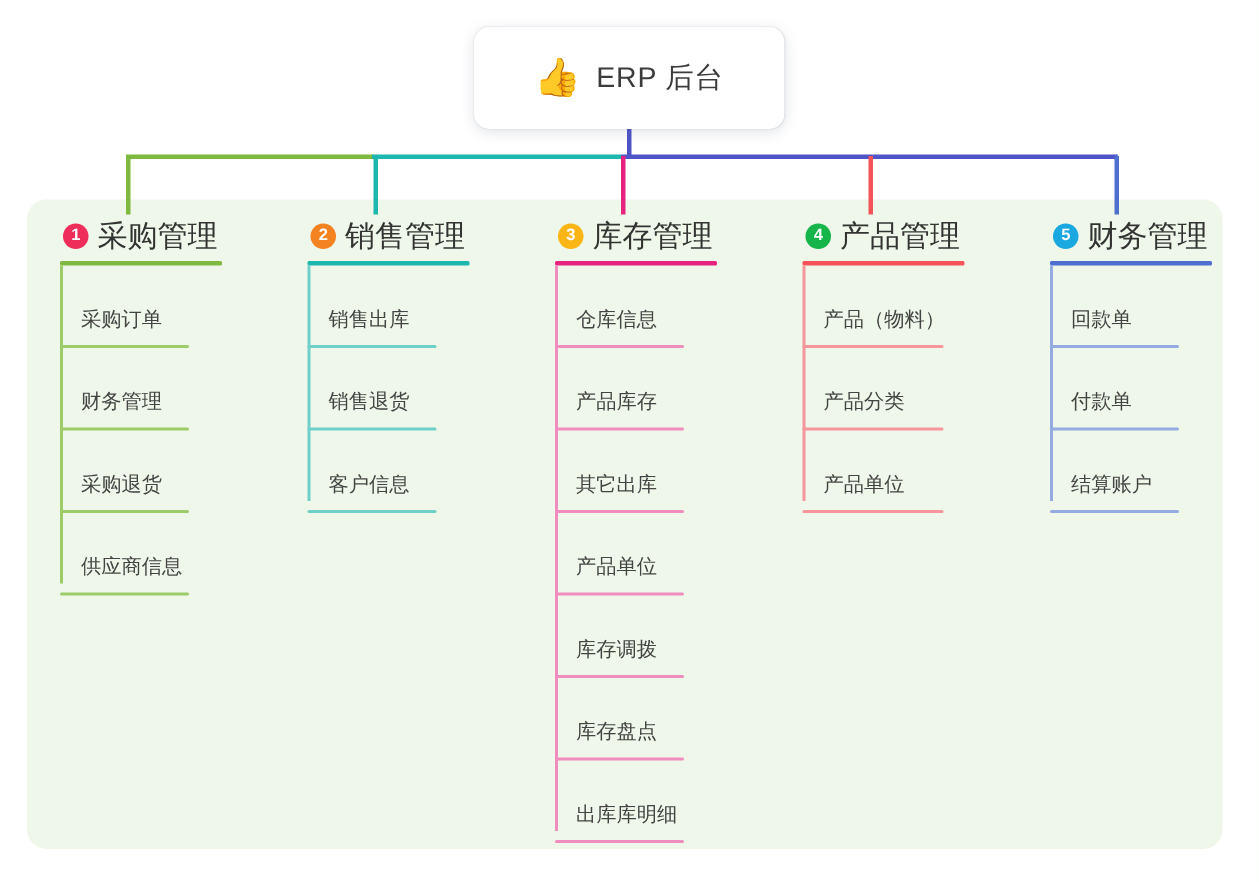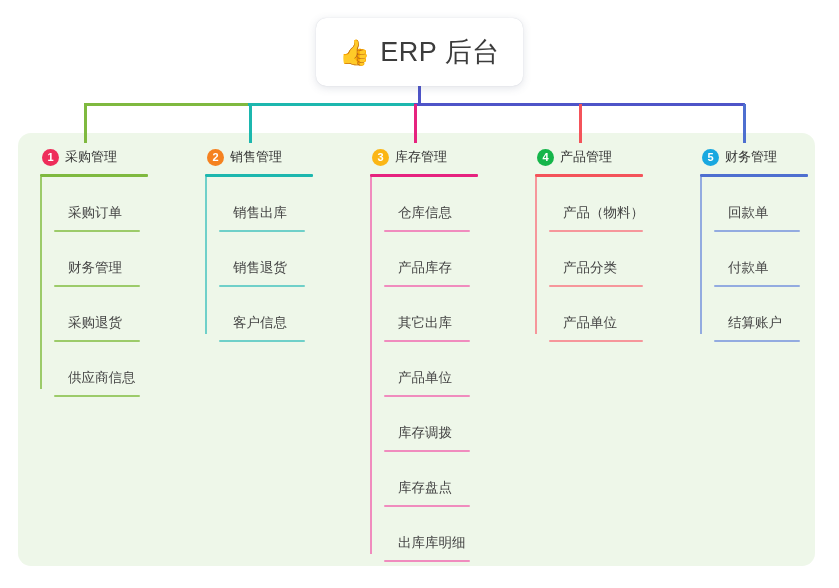--- a/index.html
+++ b/index.html
@@ -38,21 +38,21 @@
     justify-content: center;
     gap: 10px;
     z-index: 6;
   }
   #root-node .root-emoji {
     font-size: 25px;
     line-height: 1;
     display: inline-block;
   }
   #root-node .root-text {
-    font-size: 27px;
+    font-size: 19px;
     letter-spacing: 0.5px;
     color: #3c3c3c;
     white-space: nowrap;
   }
 
   
   #panel {
     position: absolute;
     left: 18px;
     top: 133px;
@@ -97,32 +97,31 @@
     height: 17px;
     border-radius: 50%;
     color: #ffffff;
     font-size: 11px;
     line-height: 17px;
     text-align: center;
     font-weight: bold;
     flex: 0 0 auto;
   }
   .col-title {
-    font-size: 13px;
+    font-size: 20px;
     color: #333333;
     white-space: nowrap;
   }
   .head-rule {
     height: 3px;
     margin-top: 5px;
     border-radius: 1px;
   }
   .col-body {
     position: relative;
-    padding-left: 14px;
   }
   .spine {
     position: absolute;
     left: 0;
     top: 0;
     bottom: 8px;
     width: 2px;
   }
   .leaf {
     position: relative;

